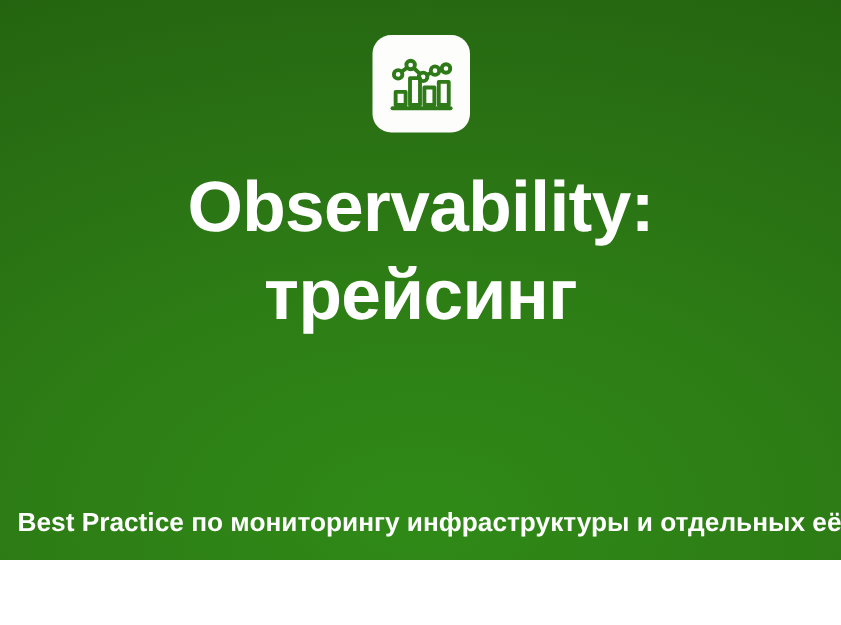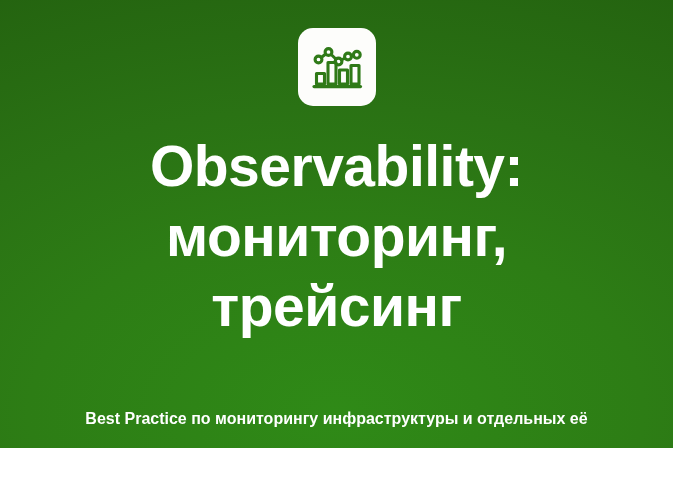--- a/index.html
+++ b/index.html
@@ -69,21 +69,21 @@
 
   
   .subtitle-block {
     position: absolute;
     left: 0;
     right: 0;
     bottom: 16px;
     text-align: center;
     color: #ffffff;
     font-weight: 700;
-    font-size: 16px;
+    font-size: 21px;
     line-height: 26px;
     padding: 0 14px;
     box-sizing: border-box;
   }
   .subtitle-line {
     display: block;
     white-space: nowrap;
   }
 </style>
 </head>
@@ -114,21 +114,20 @@
           <rect x="40" y="22.5" width="8" height="18.5"></rect>
         </g>
 
         <path d="M3 43.6 L49.5 43.6" stroke="#2f7a18" stroke-width="3.1" stroke-linecap="round"></path>
       </svg>
     </span>
   </div>
 
   <div class="title-block">
     <span class="title-line">Observability:</span>
-    <span class="title-line">мониторинг,</span>
     <span class="title-line">трейсинг</span>
   </div>
 
   <div class="subtitle-block">
     <span class="subtitle-line">Best Practice по мониторингу инфраструктуры и отдельных её</span>
   </div>
 
 </div>
 
 </body></html>

